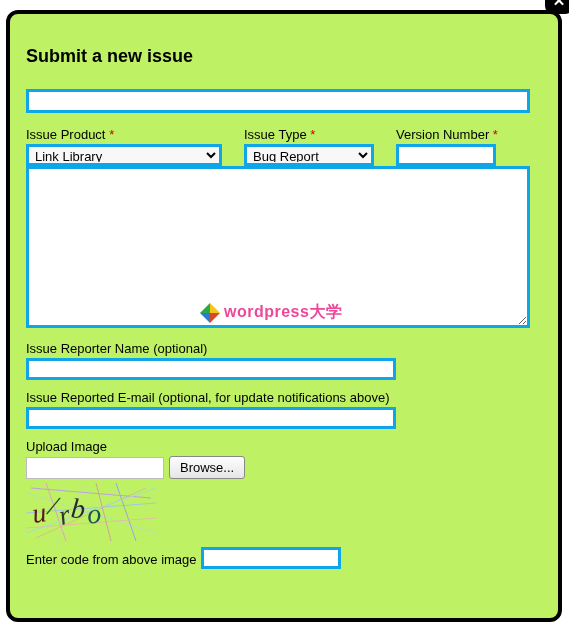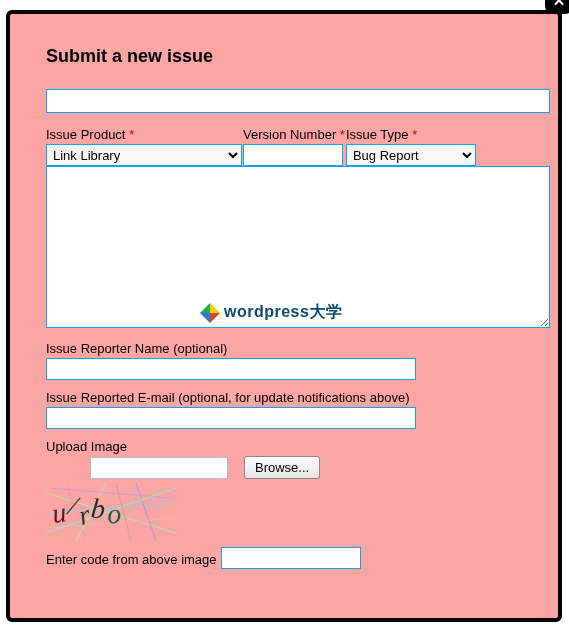--- a/index.html
+++ b/index.html
@@ -13,23 +13,23 @@
     height: 629px;
     position: relative;
   }
   .modal {
     position: absolute;
     left: 6px;
     top: 10px;
     width: 556px;
     height: 612px;
     border: 4px solid #000;
-    border-radius: 6px;
-    background: #fca5a5;
-    padding: 20px 24px 20px 36px;
+    border-radius: 12px;
+    background: #bef264;
+    padding: 20px 24px 20px 16px;
   }
   .close-btn {
     position: absolute;
     right: -4px;
     top: -10px;
     width: 28px;
     height: 24px;
     background: #000;
     border-radius: 8px 8px 8px 8px;
     color: #fff;
@@ -45,31 +45,31 @@
     margin: 12px 0 22px 0;
   }
   .field-label {
     font-size: 13px;
     margin-bottom: 2px;
   }
   .req { color: #c00; }
   input[type="text"], textarea, select {
     font-family: Arial, Helvetica, sans-serif;
     font-size: 13px;
-    border: 1px solid #0ea5e9;
+    border: 3px solid #0ea5e9;
     background: #fff;
     padding: 3px 4px;
   }
   .full-input {
     width: 504px;
     height: 24px;
   }
   .row {
     display: flex;
-    gap: 1px;
+    gap: 22px;
     margin-top: 14px;
   }
   .col { display: flex; flex-direction: column; }
   select {
     height: 22px;
     padding: 1px 2px;
     background: #f8f8f8;
   }
   .sel-product { width: 196px; }
   .in-version { width: 100px; height: 22px; }
@@ -79,23 +79,22 @@
     width: 504px;
     height: 162px;
     resize: both;
     padding: 4px;
   }
   .mt8 { margin-top: 10px; }
   .med-input { width: 370px; height: 22px; }
   .upload-row {
     display: flex;
     align-items: center;
-    gap: 16px;
+    gap: 5px;
     margin-top: 2px;
-    margin-left: 44px;
   }
   .file-display {
     width: 138px;
     height: 22px;
     border: 1px solid #bdbdbd;
     background: #fff;
   }
   button.browse, button.submit {
     font-family: Arial, Helvetica, sans-serif;
     font-size: 13px;
@@ -148,21 +147,21 @@
     width: 20px; height: 20px;
     display: inline-block;
     position: relative;
   }
   .wm-logo::before, .wm-logo::after {
     content:''; position:absolute; width:0; height:0;
   }
   .wm-text {
     font-size: 16px;
     font-weight: bold;
-    color: #0c4a6e;
+    color: #ec4899;
     letter-spacing: 0.5px;
   }
 </style>
 </head>
 <body>
 
 <div class="close-btn">✕</div>
 
 <div class="modal">
 
@@ -174,31 +173,31 @@
     <div class="col">
       <div class="field-label">
         <span>Issue Product</span> <span class="req">*</span>
       </div>
       <select class="sel-product">
         <option>Link Library</option>
       </select>
     </div>
     <div class="col">
       <div class="field-label">
-        <span>Version Number</span> <span class="req">*</span>
-      </div>
-      <input type="text" class="in-version" value="" style="">
-    </div>
-    <div class="col">
-      <div class="field-label">
         <span>Issue Type</span> <span class="req">*</span>
       </div>
       <select class="sel-type">
         <option>Bug Report</option>
       </select>
+    </div>
+    <div class="col">
+      <div class="field-label">
+        <span>Version Number</span> <span class="req">*</span>
+      </div>
+      <input type="text" class="in-version" value="" style="">
     </div>
   </div>
 
   <textarea class="desc" style=""></textarea>
 
   <div class="field-label mt8">Issue Reporter Name (optional)</div>
   <input type="text" class="med-input" value="" style="">
 
   <div class="field-label mt8">Issue Reported E-mail (optional, for update notifications above)</div>
   <input type="text" class="med-input" value="" style="">

